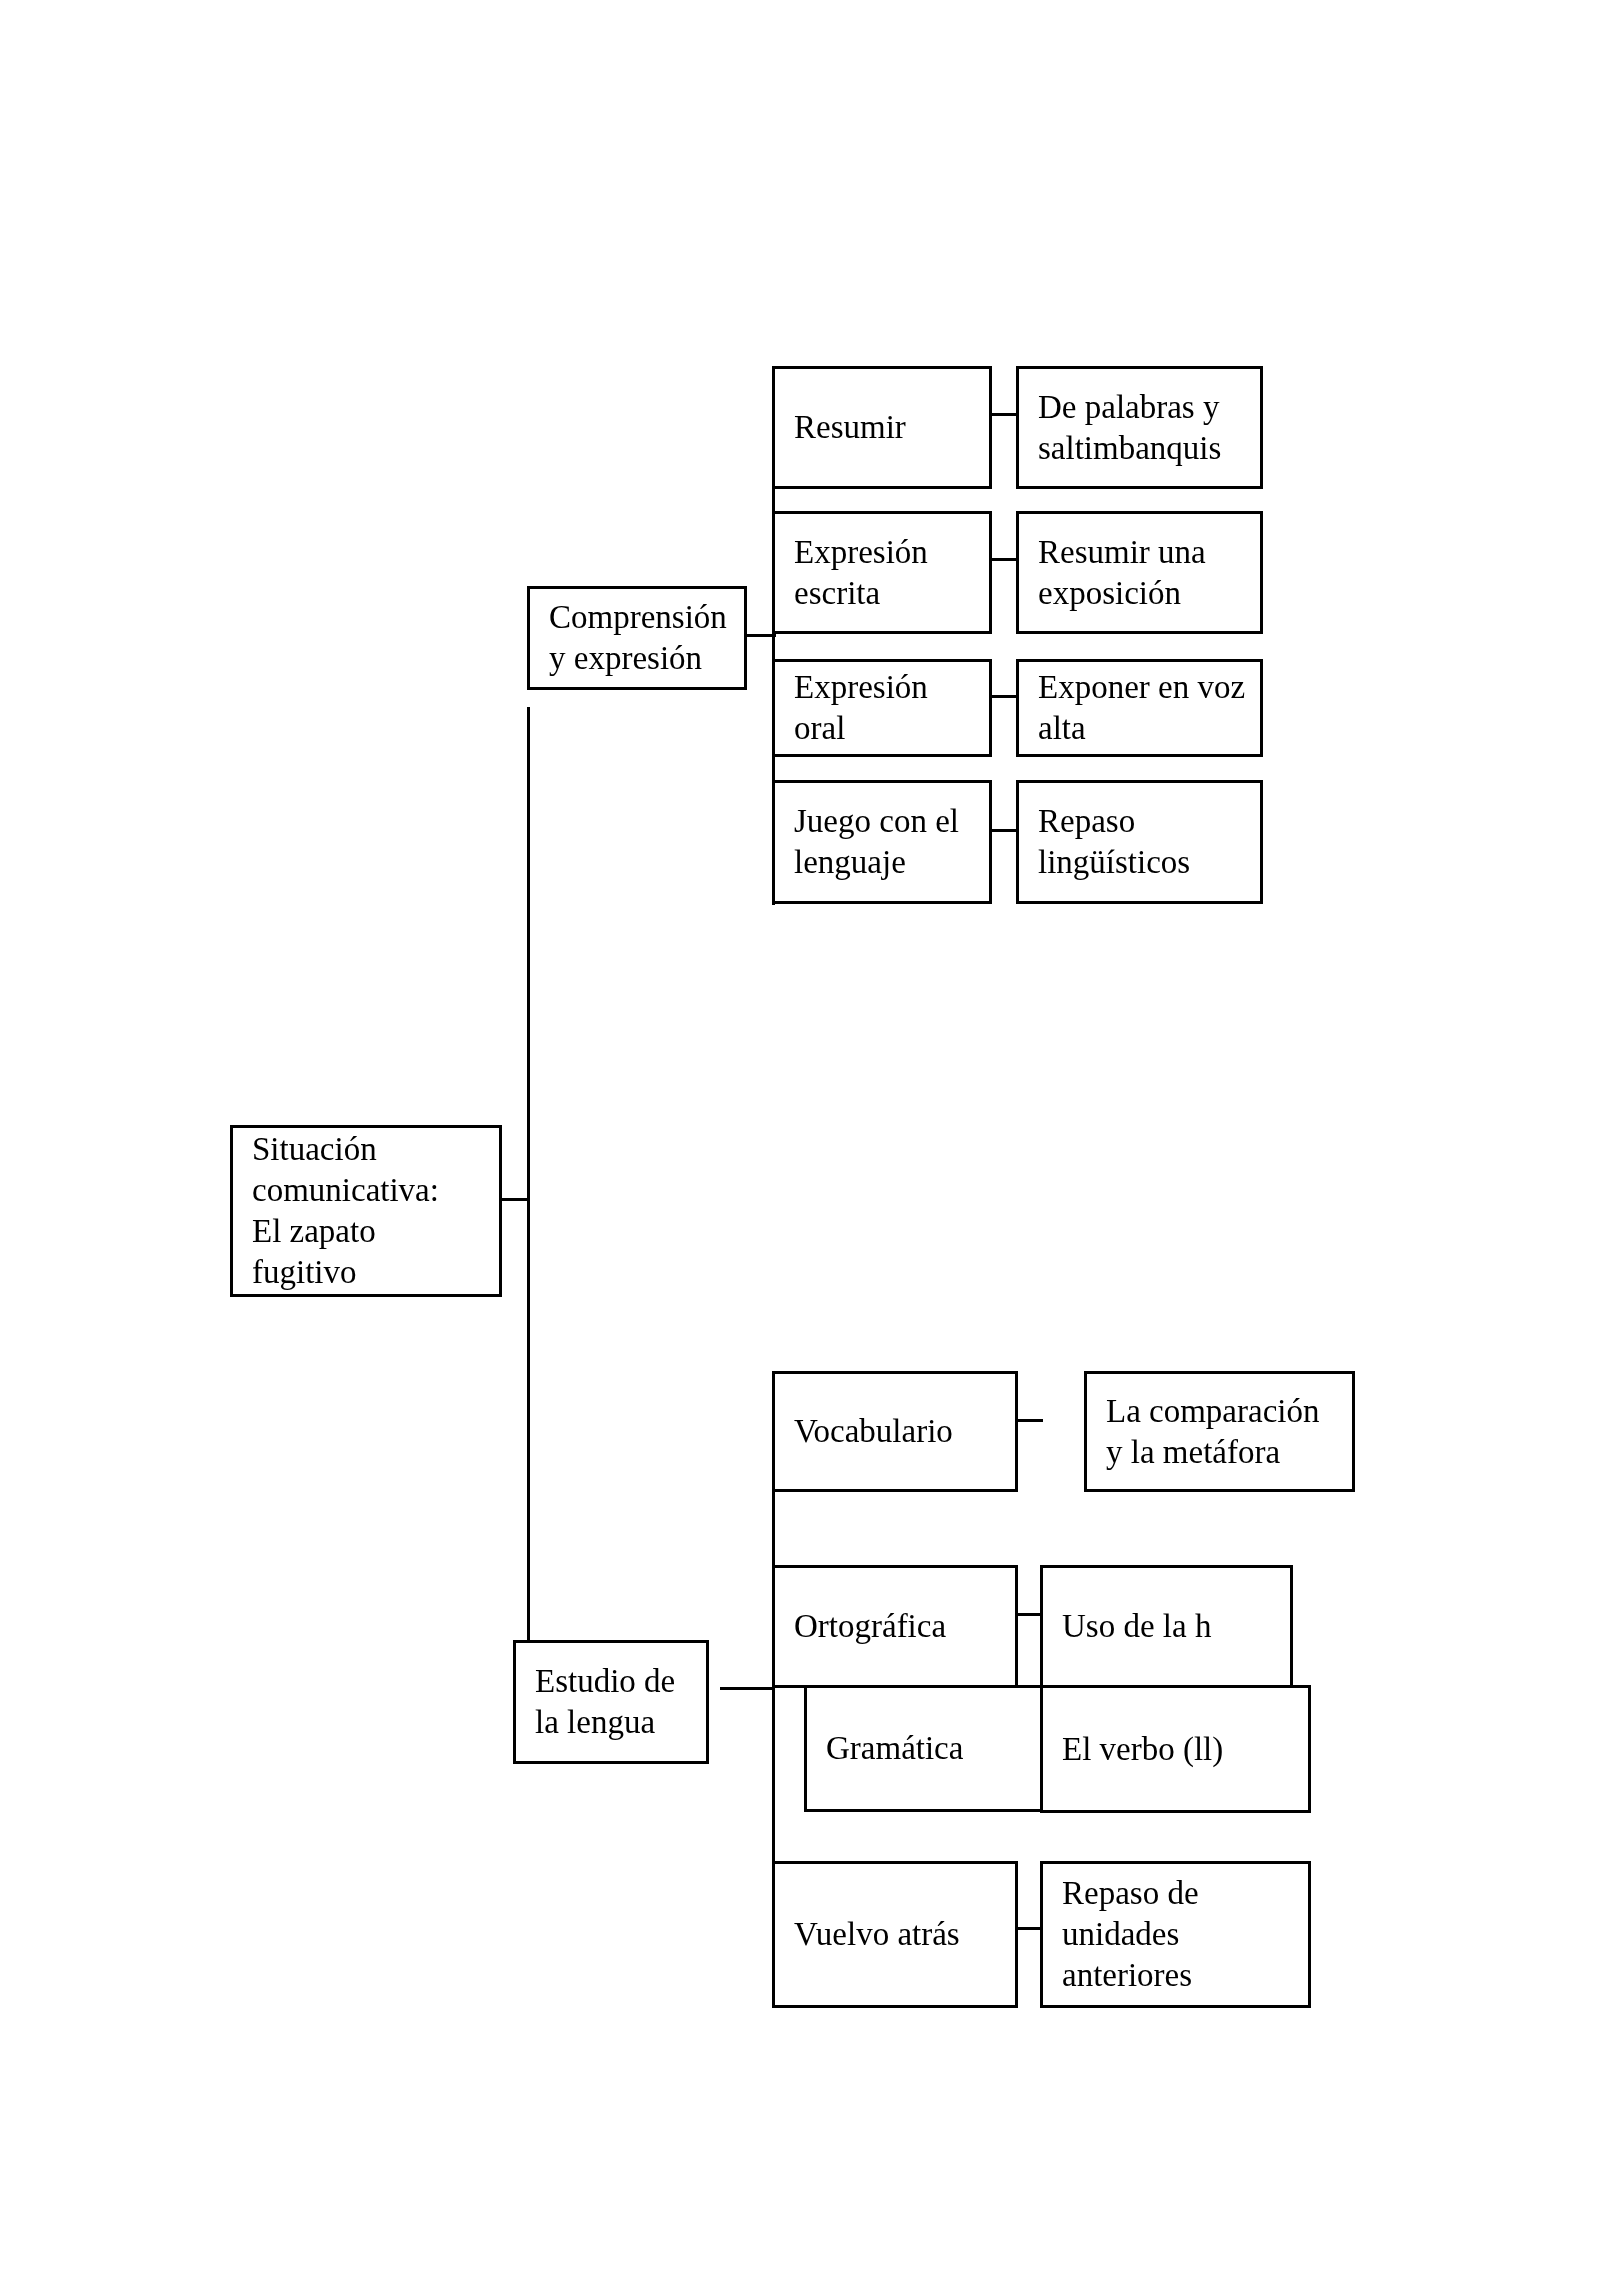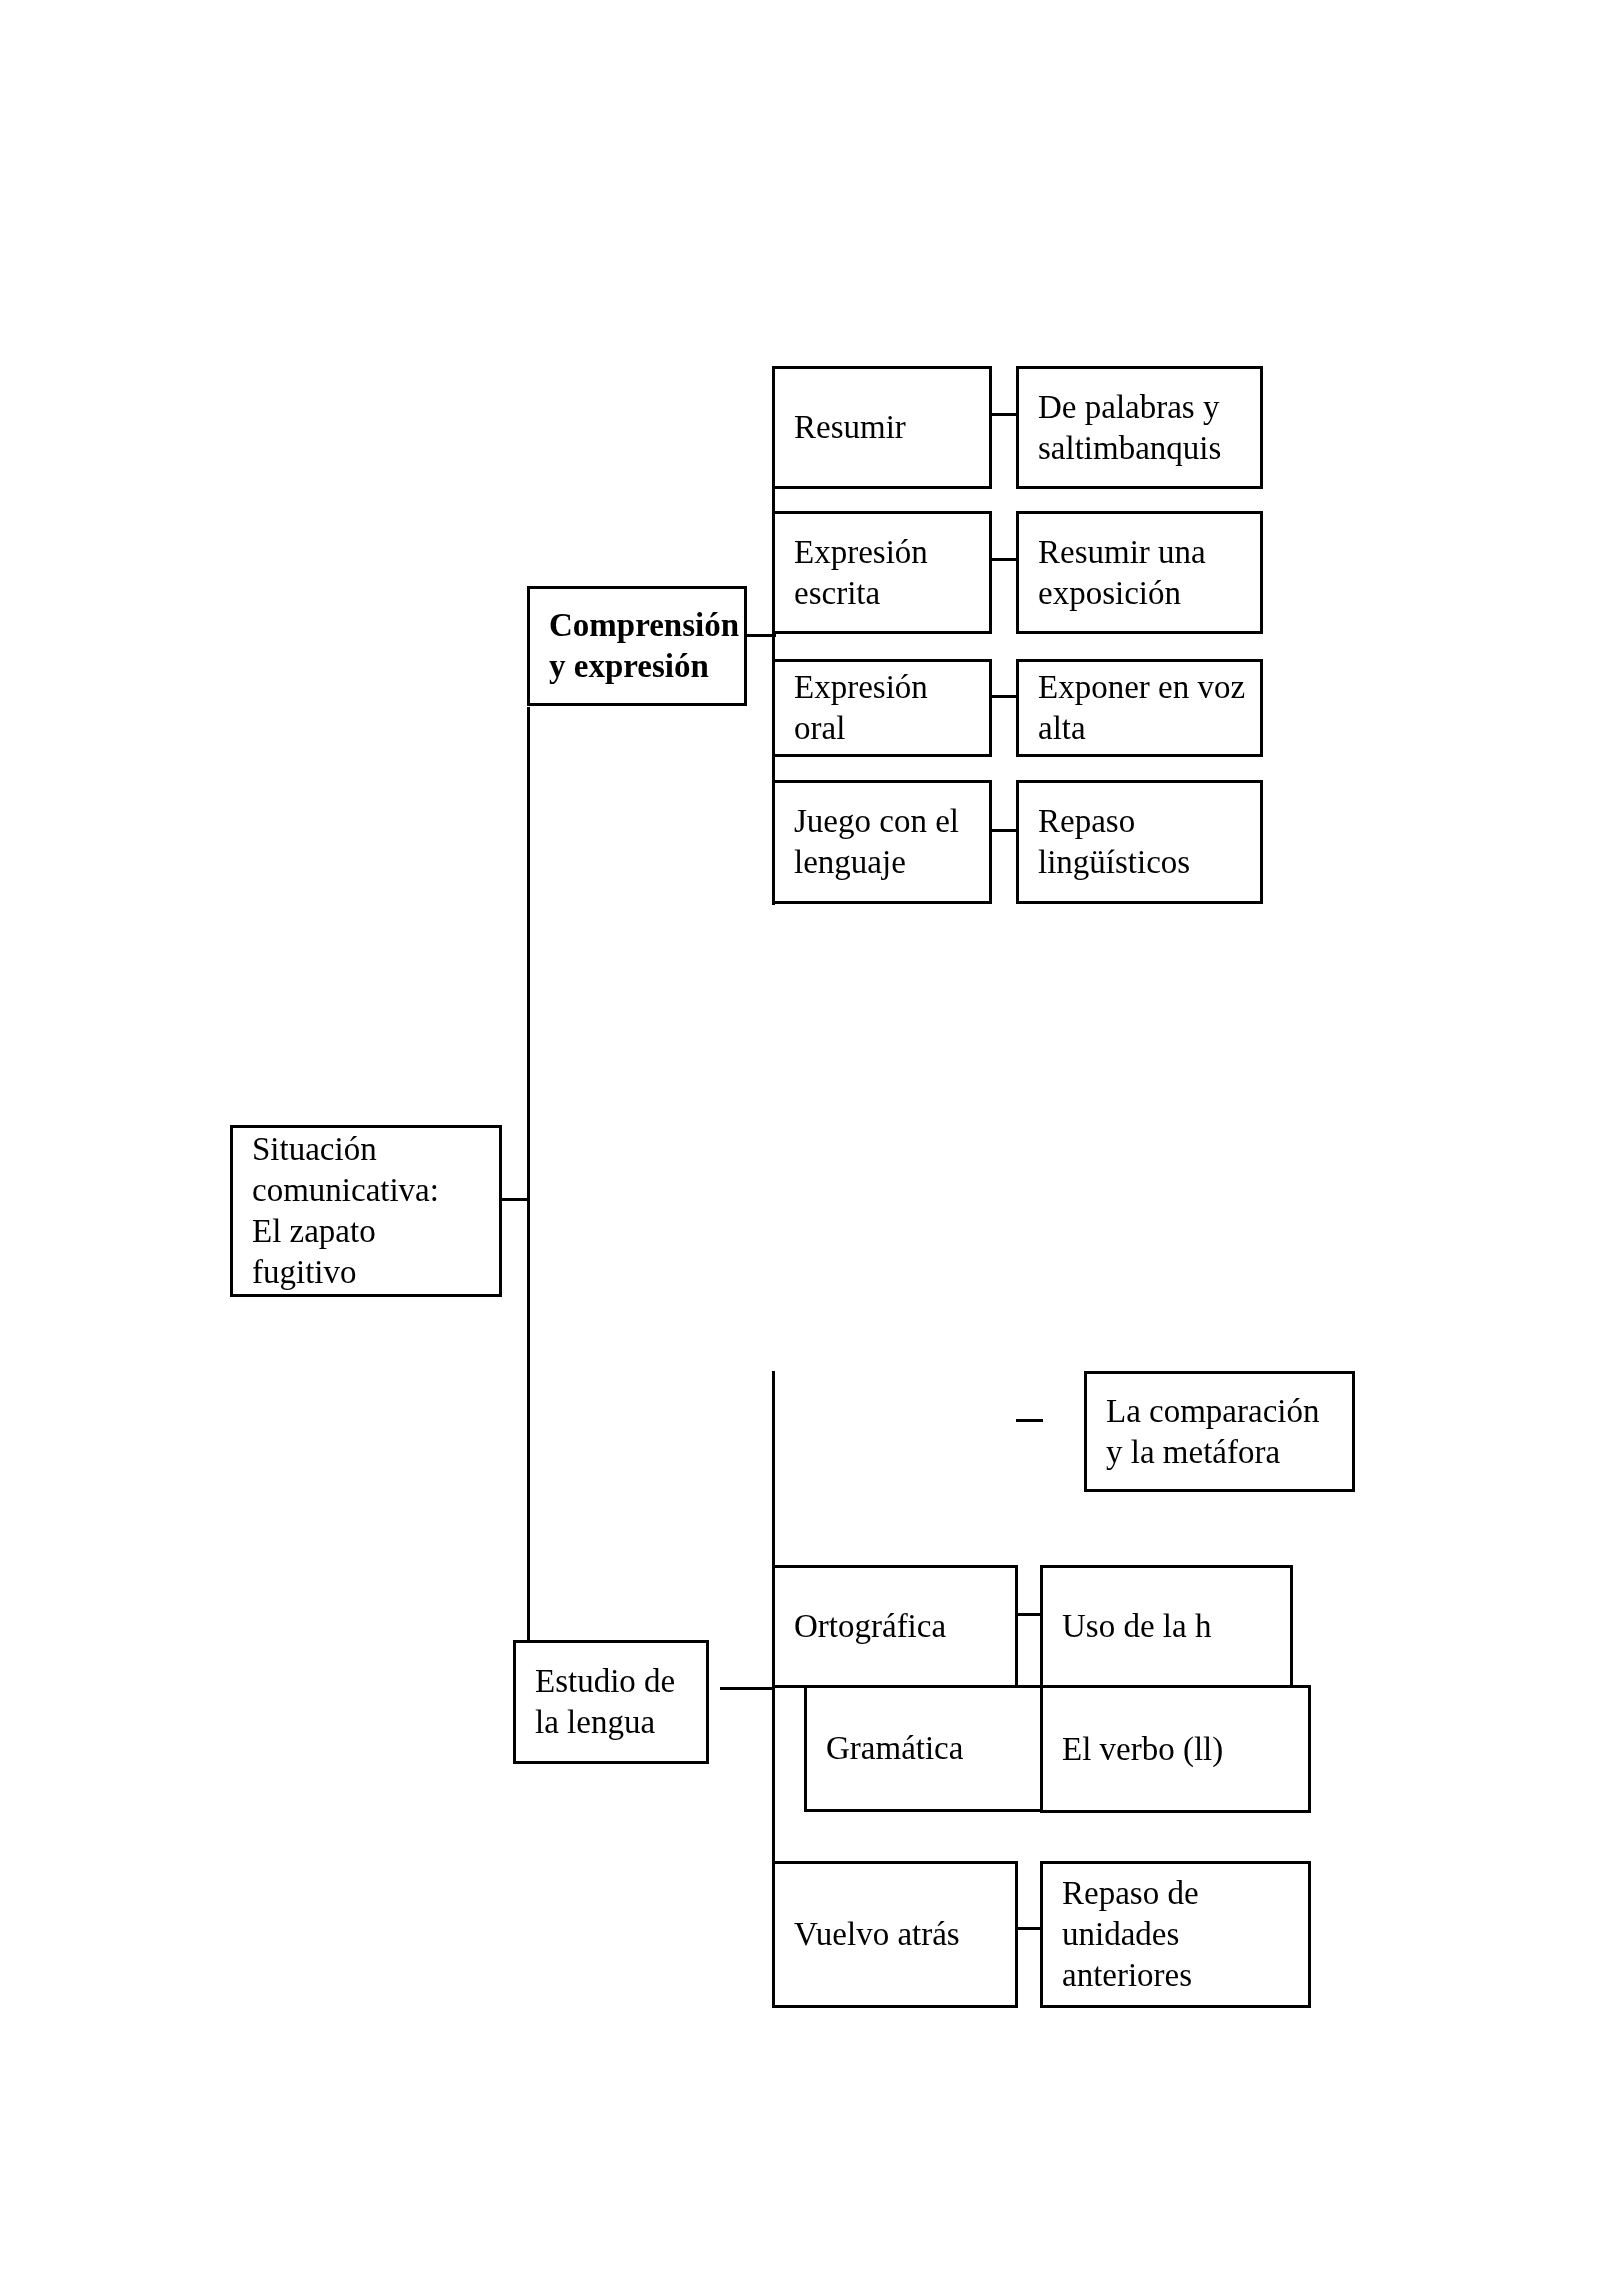--- a/index.html
+++ b/index.html
@@ -34,21 +34,21 @@
     position:absolute;
     background:var(--line);
   }
   .hline{height:3.2px;}
   .vline{width:3.2px;}
 
   
   #n-root        {left:230px;  top:1125px; width:272px; height:172px;}
 
   
-  #n-comprension {left:527px;  top:586px;  width:220px; height:120px;font-weight:bold;}
+  #n-comprension {left:527px;  top:586px;  width:220px; height:104px;}
   #n-estudio     {left:513px;  top:1640px; width:196px; height:124px;}
 
   
   #n-lectura     {left:772px;  top:366px;  width:220px; height:123px;}
   #n-escrita     {left:772px;  top:511px;  width:220px; height:123px;}
   #n-oral        {left:772px;  top:659px;  width:220px; height:98px;}
   #n-juego       {left:772px;  top:780px;  width:220px; height:124px;}
 
   
   #n-depalabras  {left:1016px; top:366px;  width:247px; height:123px;}
@@ -127,20 +127,21 @@
 
   <div class="node" id="n-depalabras">De palabras y
 saltimbanquis</div>
   <div class="node" id="n-resumir">Resumir una
 exposición</div>
   <div class="node" id="n-exponer">Exponer en voz
 alta</div>
   <div class="node" id="n-juegos">Repaso
 lingüísticos</div>
 
+  <div class="node" id="n-vocabulario">Vocabulario</div>
   <div class="node" id="n-ortografica">Ortográfica</div>
   <div class="node" id="n-gramatica">Gramática</div>
   <div class="node" id="n-vuelvo">Vuelvo atrás</div>
 
   <div class="node" id="n-comparacion">La comparación
 y la metáfora</div>
   <div class="node" id="n-uso">Uso de la h</div>
   <div class="node" id="n-verbo">El verbo (ll)</div>
   <div class="node" id="n-repaso">Repaso de
 unidades

